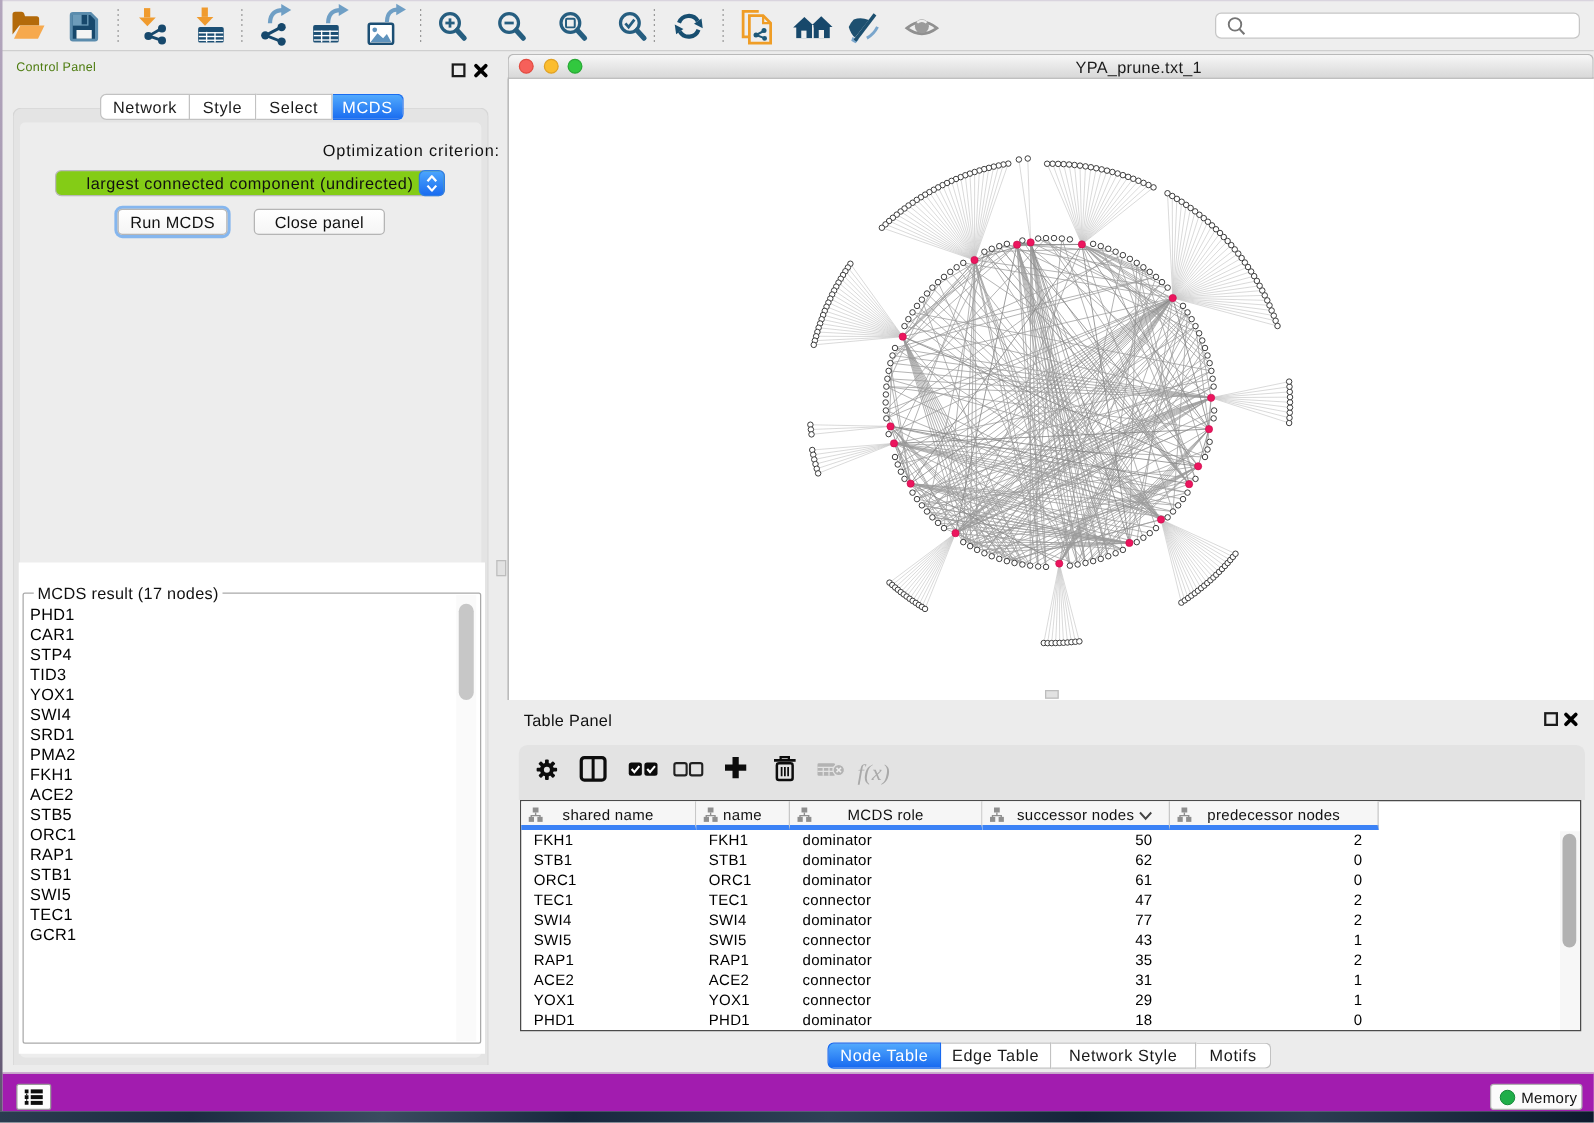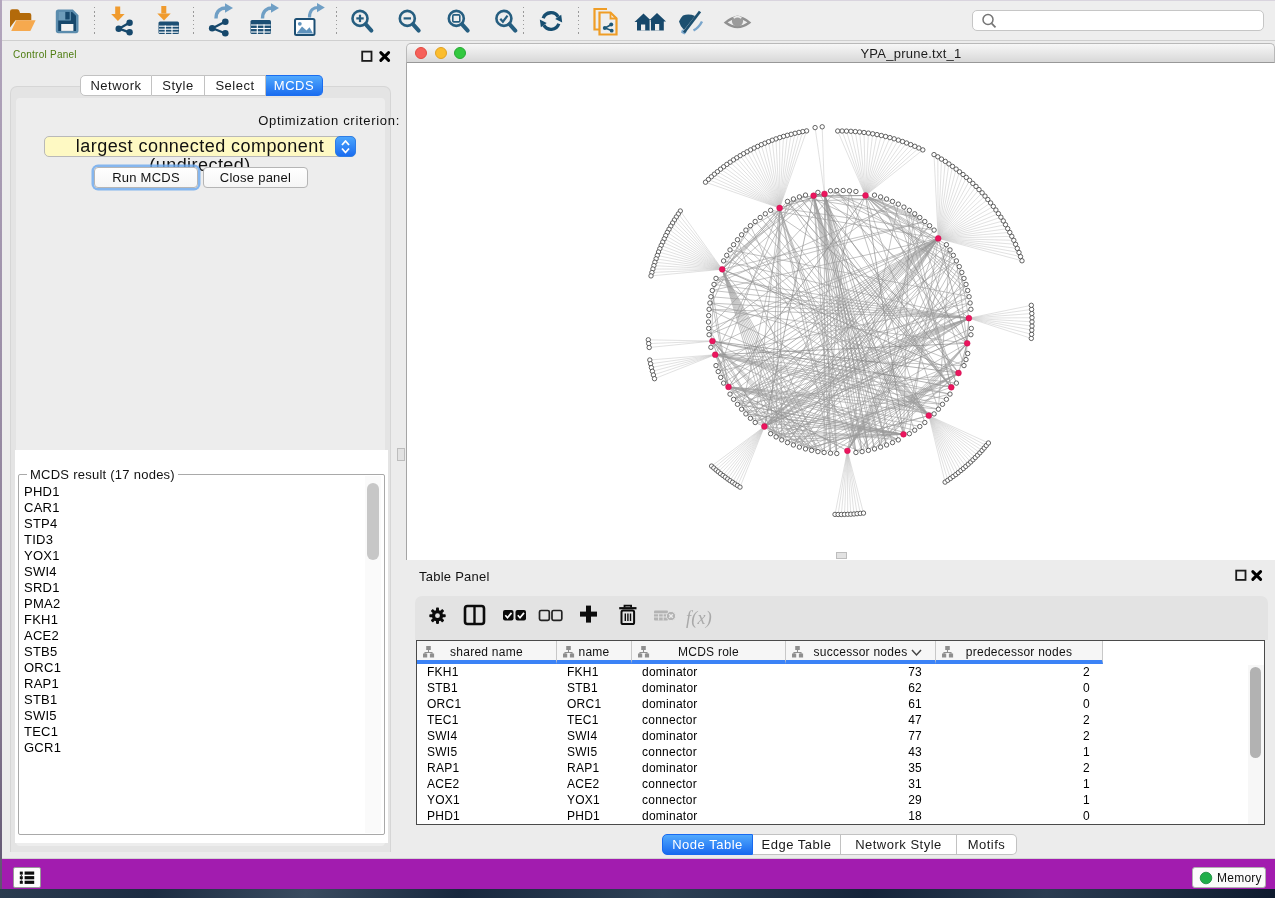--- a/index.html
+++ b/index.html
@@ -16,27 +16,27 @@
 #cp-tabpanel{position:absolute;left:10px;top:86px;width:381px;height:766px;background:#e4e4e4;
  border:1px solid #d6d6d6;border-radius:7px 7px 0 0;border-bottom:none}
 #cp-inner{position:absolute;left:16px;top:98px;width:369px;height:748px;background:#ededed;border-radius:4px}
 .tabrow{position:absolute;display:flex}
 .tab{height:21px;line-height:19px;font-size:13px;color:#1a1a1a;background:#fff;
  border:1px solid #c2c2c2;border-left:none;text-align:center;letter-spacing:0.5px}
 .tab.first{border-left:1px solid #c2c2c2;border-radius:5px 0 0 5px}
 .tab.last{border-radius:0 5px 5px 0}
 .tab.sel{background:linear-gradient(to bottom,#51a9fd,#1a6df0);color:#fff;border-color:#1a6df0}
 #optlabel{position:absolute;left:0px;top:113px;width:400px;text-align:right;font-size:13px;color:#111;letter-spacing:0.7px}
-#combo{position:absolute;left:44px;top:136px;width:312px;height:21px;background:#fef9c3;
- border:1px solid #b9b9b9;border-radius:5px;font-size:18px;color:#111;line-height:19px;text-align:center;letter-spacing:0.45px;}
+#combo{position:absolute;left:44px;top:136px;width:312px;height:21px;background:#84cc16;
+ border:1px solid #b9b9b9;border-radius:5px;font-size:13px;color:#111;line-height:19px;text-align:center;letter-spacing:0.45px;}
 #combo .btn{position:absolute;right:-1px;top:-1px;width:21px;height:21px;border-radius:5px;
  background:linear-gradient(to bottom,#4ba5fd,#1a6cf0);border:1px solid #2e7de5}
 .pushbtn{position:absolute;height:21px;background:linear-gradient(to bottom,#ffffff,#f5f5f5);
  border:1px solid #b5b5b5;border-radius:4px;font-size:13px;color:#111;text-align:center;line-height:19px}
-#runbtn{left:94px;top:167px;width:104px;box-shadow:0 0 0 2.5px rgba(106,168,237,.8)}
+#runbtn{left:94px;top:167px;width:88px;box-shadow:0 0 0 2.5px rgba(106,168,237,.8)}
 #closebtn{left:203px;top:167px;width:105px}
 #whitepanel{position:absolute;left:15px;top:450px;width:373px;height:393px;background:#fff}
 #groupbox{position:absolute;left:18px;top:474px;width:367px;height:361px;border:1px solid #a9a9a9;border-radius:2px}
 #grouplabel{position:absolute;left:8px;top:-8px;background:#fff;font-size:13px;color:#111;padding:0 3px}
 #mcdslist{position:absolute;left:5px;top:9px;font-size:13px;line-height:16px;color:#000}
 #listscroll{position:absolute;left:346px;top:1px;width:16px;height:357px;background:#fafafa}
 #listscroll .thumb{position:absolute;left:2px;top:7px;width:12px;height:77px;background:#c7c7c7;border-radius:6px}
 #vsplit-handle{position:absolute;left:397px;top:448px;width:8px;height:13px;background:#e2e2e2;border:1px solid #bdbdbd}
 #hsplit-handle{position:absolute;left:836px;top:552px;width:11px;height:7px;background:#e2e2e2;border:1px solid #bdbdbd}
 #titlebar{position:absolute;left:406px;top:43px;width:869px;height:20px;
@@ -1115,21 +1115,21 @@
             <rect x="6.9" y="7.5" width="4.2" height="4"></rect>
             <path d="M5.5,4 v2.5 M2,9.5 v-3 h7 v3" fill="none" stroke="#8f8f8f" stroke-width="1.1"></path>
           </g>
 </g>
 <path d="M495,9 l4.5,5 4.5,-5" fill="none" stroke="#444" stroke-width="1.5"></path>
 </svg>
 </div>
 <div class="trow" style="left:10px;top:23px">FKH1</div>
 <div class="trow" style="left:150px;top:23px">FKH1</div>
 <div class="trow" style="left:225px;top:23px">dominator</div>
-<div class="trow num" style="left:420px;top:23px;width:85px">73</div>
+<div class="trow num" style="left:420px;top:23px;width:85px">50</div>
 <div class="trow num" style="left:590px;top:23px;width:83px">2</div>
 <div class="trow" style="left:10px;top:39px">STB1</div>
 <div class="trow" style="left:150px;top:39px">STB1</div>
 <div class="trow" style="left:225px;top:39px">dominator</div>
 <div class="trow num" style="left:420px;top:39px;width:85px">62</div>
 <div class="trow num" style="left:590px;top:39px;width:83px">0</div>
 <div class="trow" style="left:10px;top:55px">ORC1</div>
 <div class="trow" style="left:150px;top:55px">ORC1</div>
 <div class="trow" style="left:225px;top:55px">dominator</div>
 <div class="trow num" style="left:420px;top:55px;width:85px">61</div>

